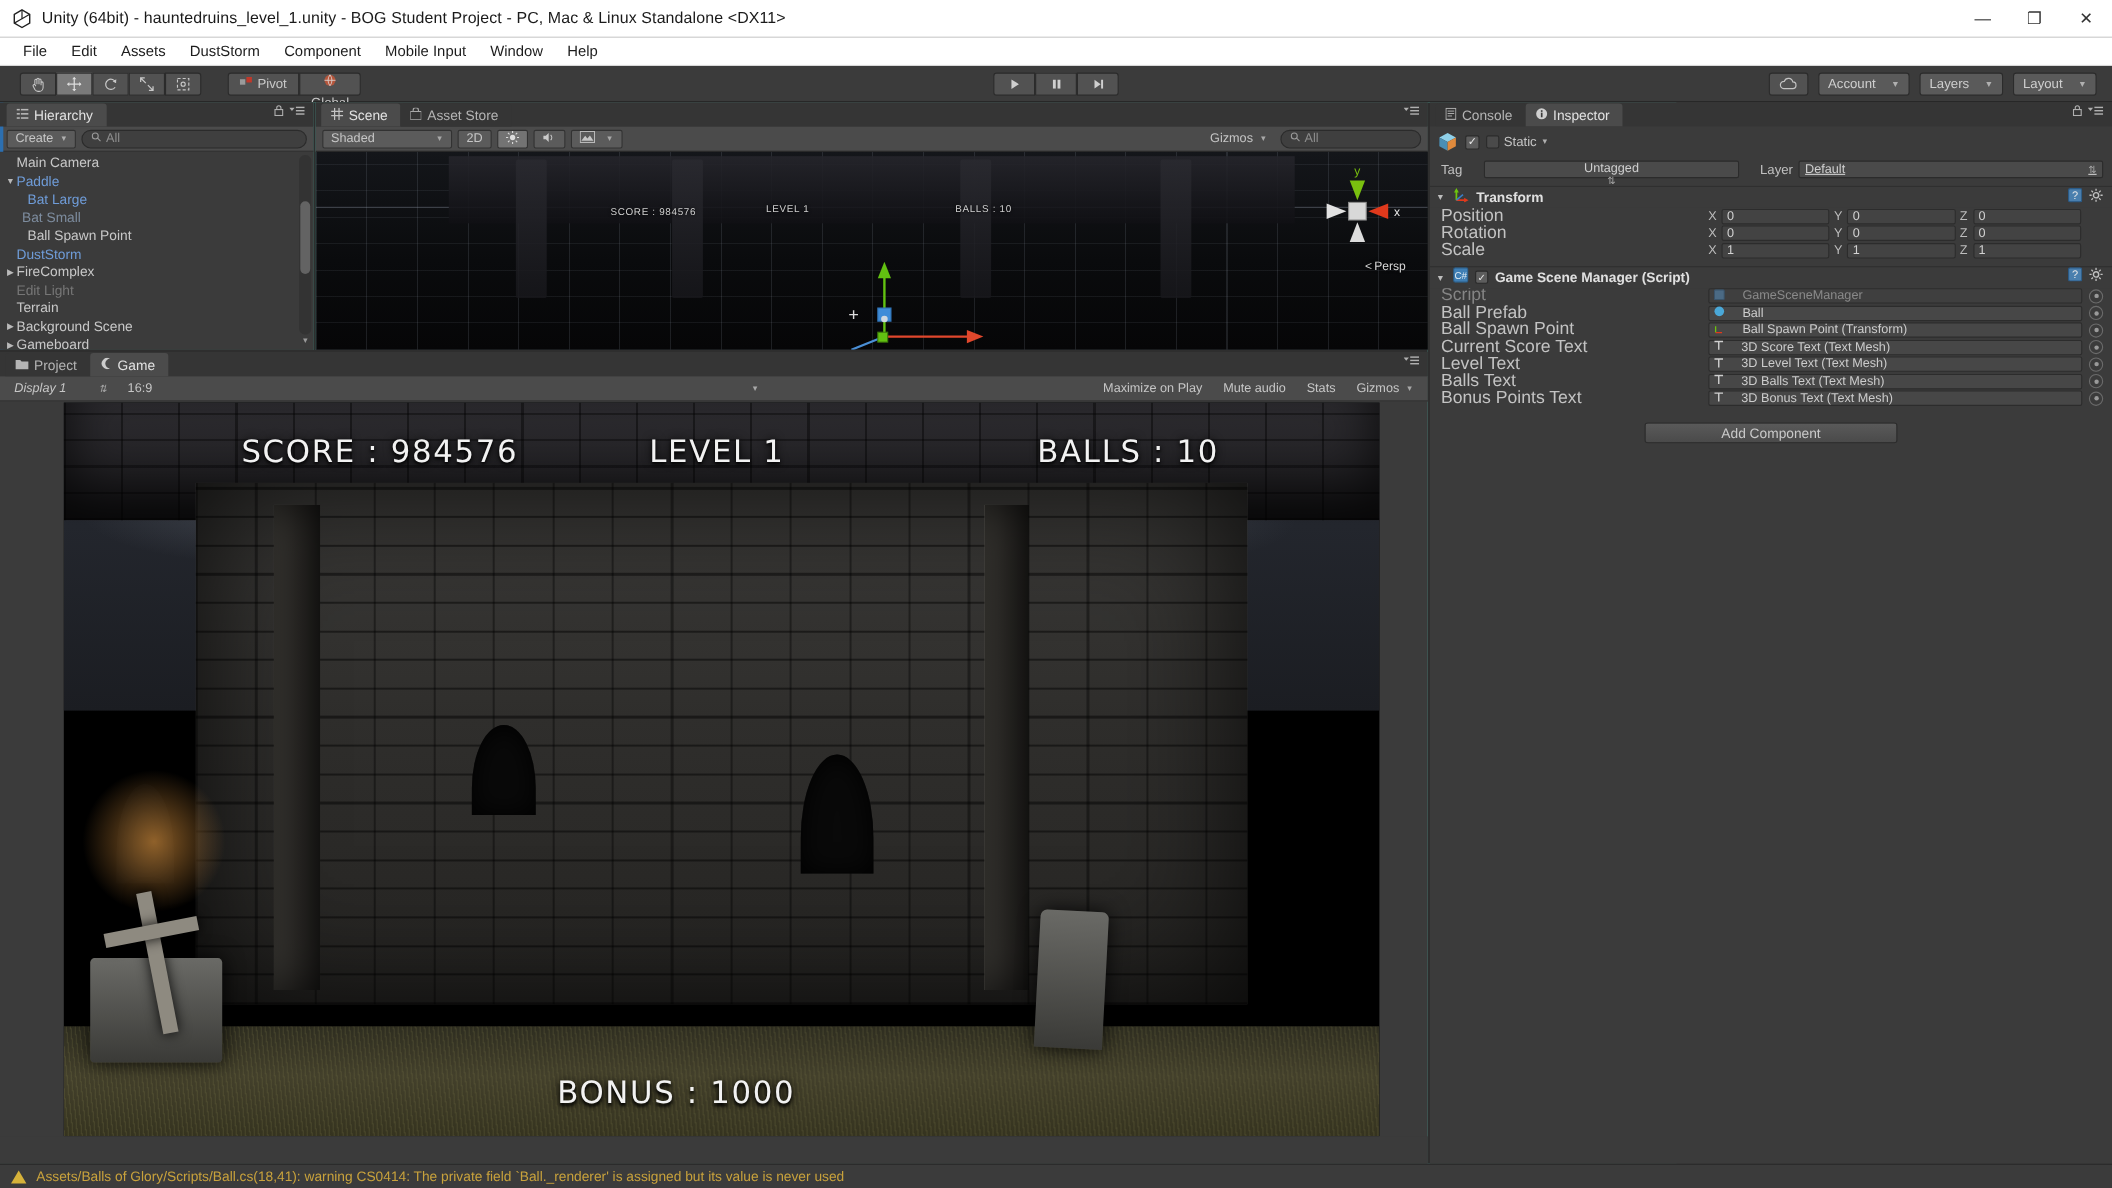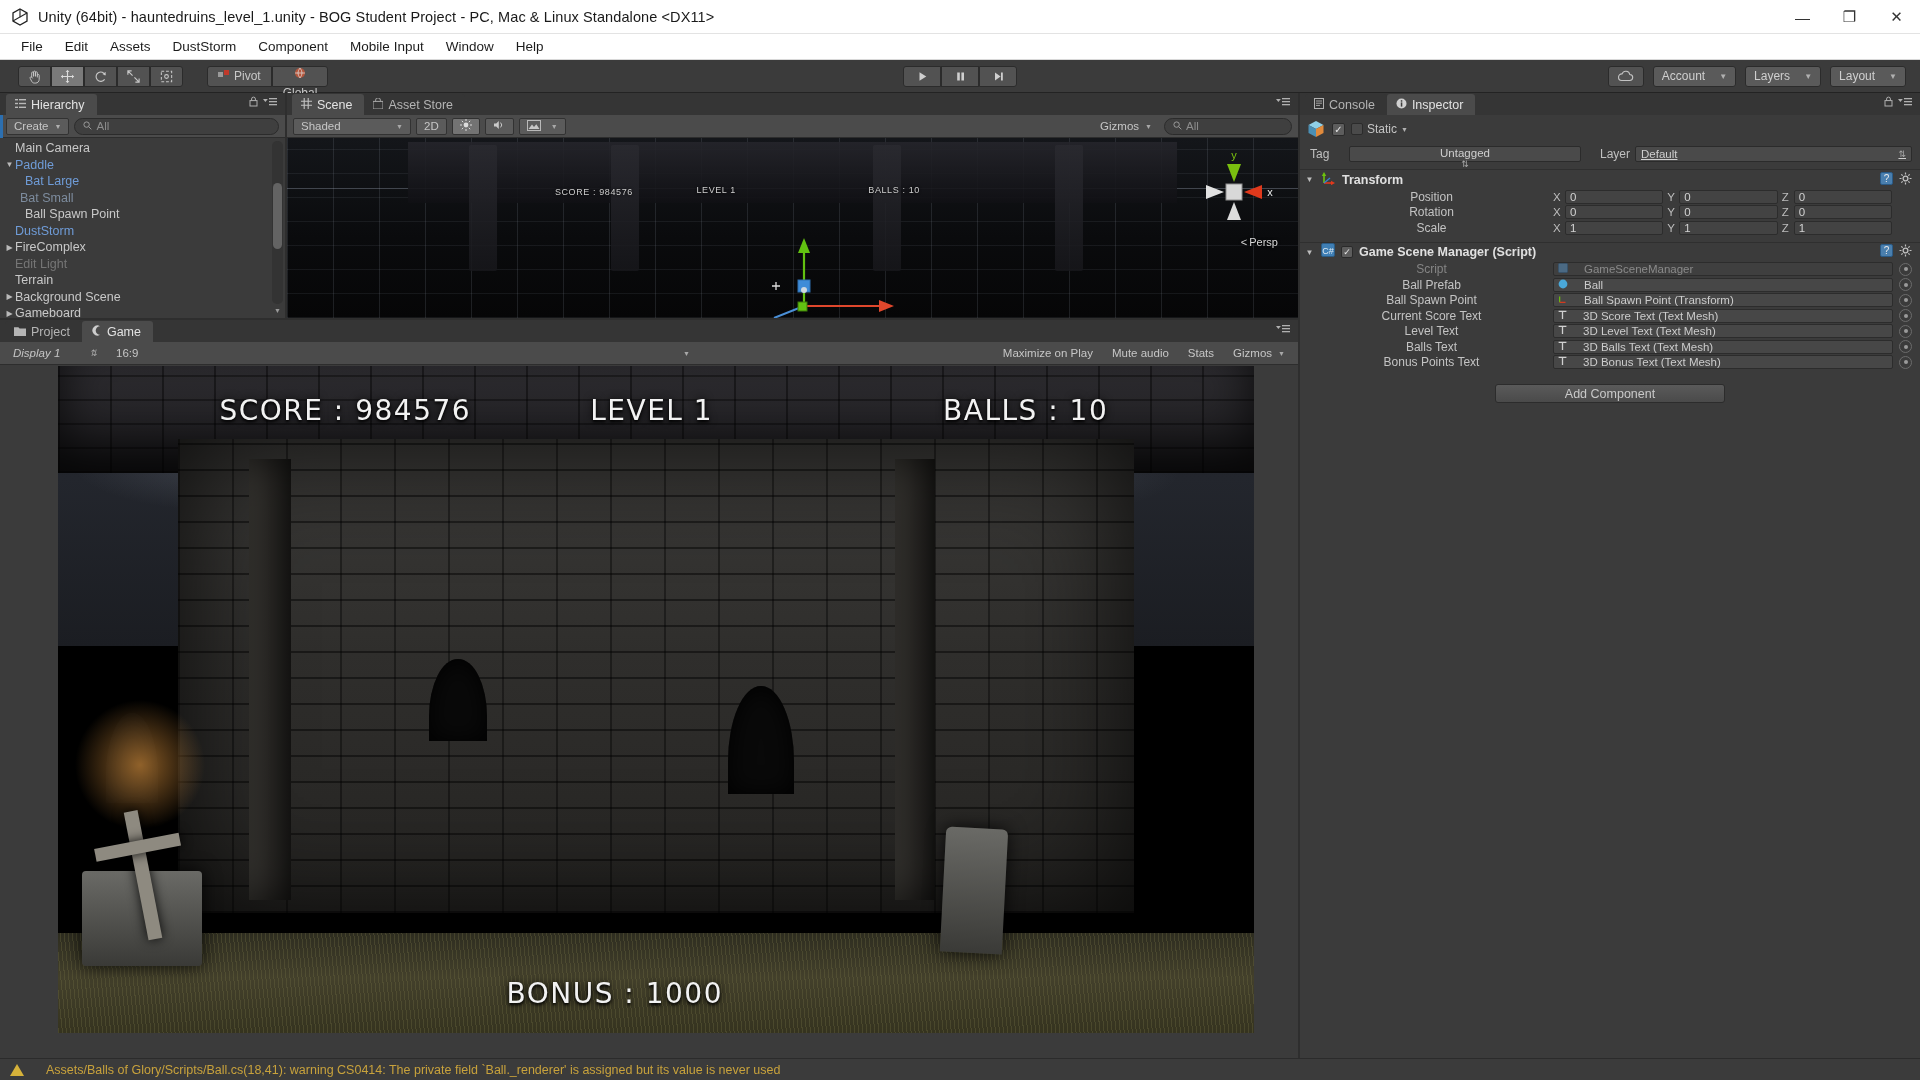--- a/index.html
+++ b/index.html
@@ -162,42 +162,42 @@
   .lbl { color:#c0c0c0; font-size:12px; }
   .enum-field { height:16px; background:#4a4a4a; border:1px solid #2b2b2b; border-radius:2px;
     color:#cfcfcf; font-size:11.5px; display:flex; align-items:center; padding:0 5px;
     justify-content:space-between; }
   .comp-header { height:20px; display:flex; align-items:center; gap:6px; padding-left:4px;
     background:#3b3b3b; border-top:1px solid #2f2f2f; position:relative; }
   .comp-header .ttl { font-size:12.5px; color:#e0e0e0; font-weight:bold; }
   .comp-header .foldout { width:11px; text-align:center; font-size:8px; color:#bdbdbd; }
   .comp-tools { position:absolute; right:8px; display:flex; gap:6px; align-items:center; }
   .prop-row { height:15.5px; display:flex; align-items:center; padding-left:10px; }
-  .prop-label { width:243px; font-size:12px; color:#c3c3c3; flex:none;text-align:center; }
+  .prop-label { width:243px; font-size:16px; color:#c3c3c3; flex:none; }
   .prop-label.dim { color:#858585; }
   .vec3 { flex:1; display:flex; gap:4px; padding-right:28px; }
   .vec-item { flex:1; display:flex; align-items:center; gap:4px; }
   .vec-item .ax { font-size:11.5px; color:#bdbdbd; width:8px; }
   .num-field { flex:1; height:14px; background:#434343; border:1px solid #2c2c2c; border-radius:2px;
     color:#d2d2d2; font-size:11.5px; display:flex; align-items:center; padding:0 4px; }
   .obj-field { flex:1; height:14px; background:#474747; border:1px solid #2c2c2c; border-radius:2px;
     color:#ccc; font-size:11.5px; display:flex; align-items:center; gap:16px; padding:0 4px;
     margin-right:6px; }
   .obj-field.dim { background:#3f3f3f; color:#8a8a8a; }
   .obj-sel { width:13px; height:13px; border-radius:50%; border:1px solid #6b6b6b; flex:none;
     display:flex; align-items:center; justify-content:center; }
   .obj-sel i { width:4px; height:4px; background:#9a9a9a; border-radius:50%; display:block; }
   .add-comp-wrap { display:flex; justify-content:center; margin-top:14px; }
   .add-comp { width:230px; height:19px; background:linear-gradient(180deg,#5a5a5a,#4a4a4a);
     border:1px solid #2c2c2c; border-radius:3px; color:#c9c9c9; font-size:12.5px;
     display:flex; align-items:center; justify-content:center; }
 
   
   .statusbar { position:absolute; left:0; bottom:0; width:1920px; height:22px; background:#3b3b3b;
-    border-top:1px solid #2b2b2b; display:flex; align-items:center; gap:22px; padding-left:10px; }
+    border-top:1px solid #2b2b2b; display:flex; align-items:center; gap:9px; padding-left:10px; }
   .status-text { color:#c8a23c; font-size:12.5px; }
   .warn-tri { width:0; height:0; border-left:7px solid transparent; border-right:7px solid transparent;
     border-bottom:12px solid #d6b23a; position:relative; flex:none; }
 
   .divider-v { position:absolute; width:2px; background:#2e2e2e; }
   .divider-h { position:absolute; height:2px; background:#2e2e2e; }
   .blue-edge { position:absolute; left:0; top:0; width:3px; bottom:0; background:#2c6fb0; }
 </style>
 </head>
 <body>

